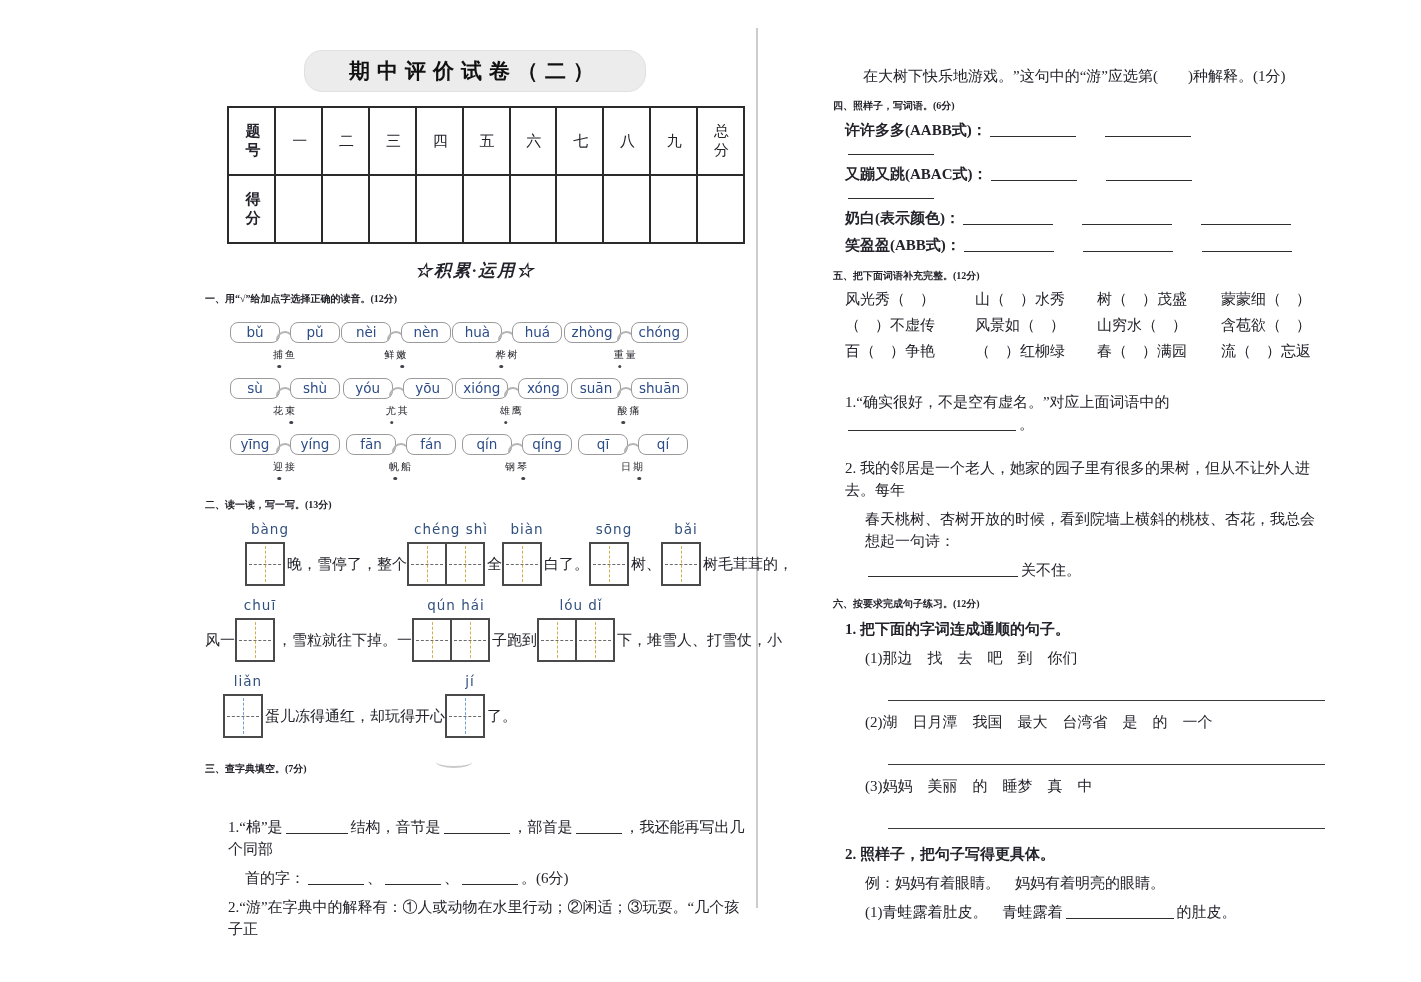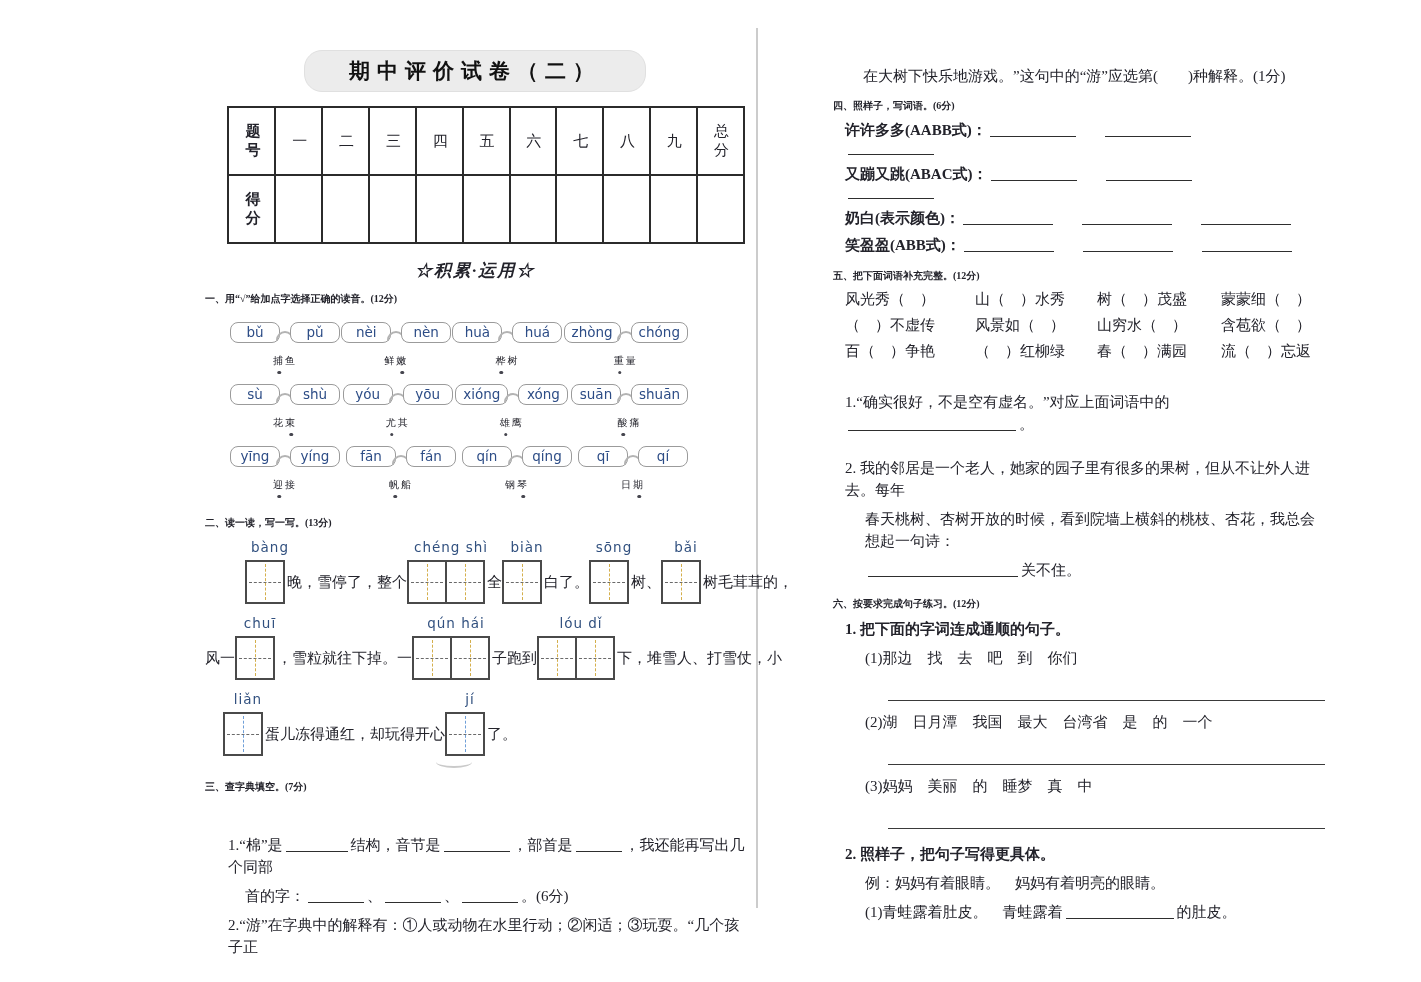--- a/index.html
+++ b/index.html
@@ -19,21 +19,21 @@
   table.score td{border:2px solid #2b2b2b;height:29px;text-align:right;font-size:15px;padding:14px;}
   table.score td.lbl{width:52px;font-weight:bold;}
   table.score td.c{width:42px;}
   table.score td.c-last{width:47px;}
 
   .banner{text-align:center;font-size:17px;font-weight:bold;letter-spacing:2px;margin:15px 0 10px 0;font-style:italic;}
   .qtitle{font-size:10px;font-weight:bold;margin:10px 0 6px 0;}
 
   
   .py-row{display:flex;justify-content:space-between;margin:16px 0 0 25px;width:458px;}
-  .py-item{display:flex;flex-direction:column;align-items:center;min-width:104px;gap:6px;}
+  .py-item{display:flex;flex-direction:column;align-items:center;min-width:104px;}
   .py-pair{display:flex;align-items:center;}
   .py-opt{min-width:34px;padding:1px 7px;border:1.6px solid #9b9b9b;border-radius:8px;
           font-size:13.5px;line-height:17px;text-align:center;color:#2c4c86;background:#fff;
           font-family:"DejaVu Sans","Liberation Sans",sans-serif;}
   .py-arc{width:14px;height:8px;border:2px solid #b3b3b3;border-bottom:none;
           border-radius:12px 12px 0 0;margin:6px -4px 0 -4px;}
   .py-word{margin-top:5px;font-size:10px;letter-spacing:2px;}
   .pw{position:relative;display:inline-block;}
   .pw.dot::after{content:"";position:absolute;left:50%;bottom:-6px;width:3.5px;height:3.5px;
                  border-radius:50%;background:#45454e;transform:translateX(-50%);}

